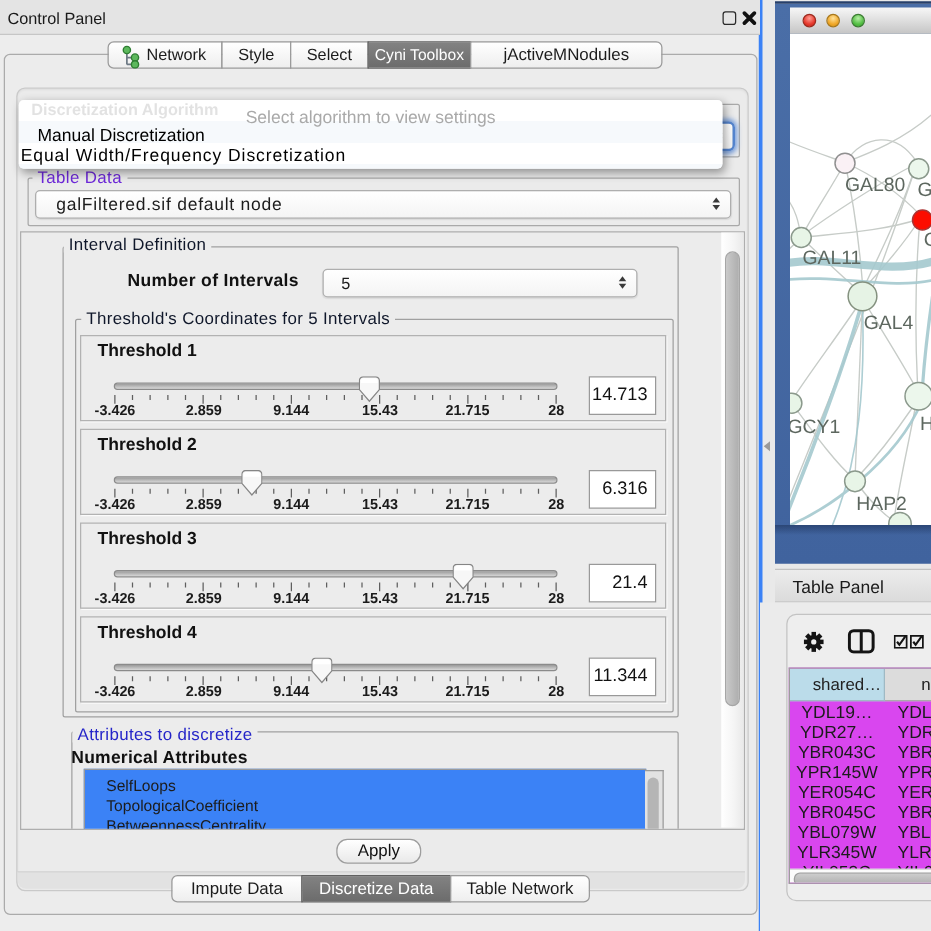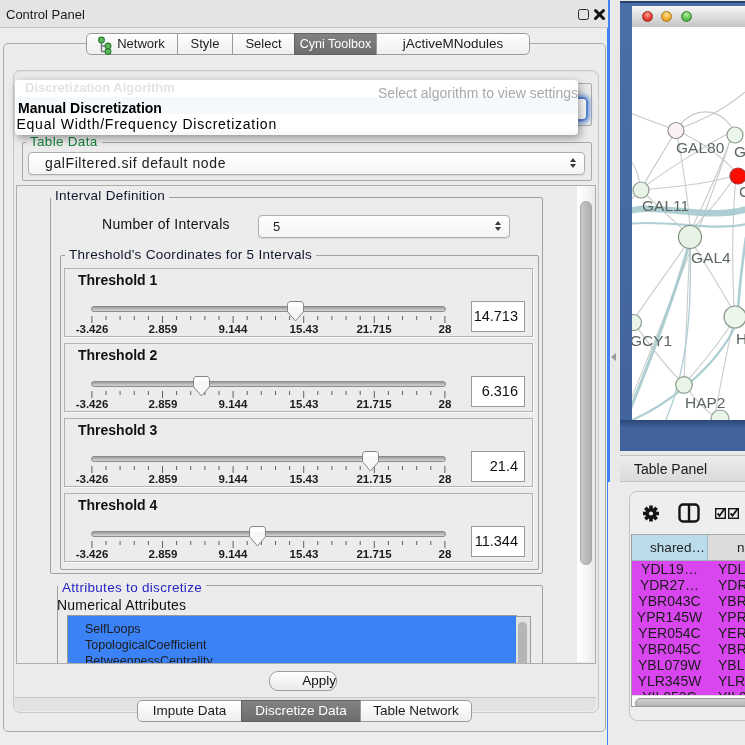--- a/index.html
+++ b/index.html
@@ -1,19 +1,19 @@
 <!DOCTYPE html>
 <html><head>
 <meta charset="utf-8">
 <style>
 html,body{margin:0;padding:0}
 #app{position:relative;width:745px;height:745px;background:#e9e9e9;font-family:"Liberation Sans",sans-serif;overflow:hidden}
 .a{position:absolute}
 .tb{position:absolute;border:1px solid #a9a9a9;border-radius:2px}
-.tl{position:absolute;font-size:13.5px;letter-spacing:0.3px;color:#15803d;background:#ebebeb;padding:0 4px;line-height:13px;white-space:nowrap}
+.tl{position:absolute;font-size:13.5px;letter-spacing:0.3px;color:#6d28d9;background:#ebebeb;padding:0 4px;line-height:13px;white-space:nowrap}
 .combo{position:absolute;background:linear-gradient(#ffffff,#f4f4f4);border:1px solid #aeaeae;border-radius:4px;font-size:13px;color:#1c1c1c;box-shadow:0 1px 1px rgba(0,0,0,.08)}
 .ctext{position:absolute;left:15px;top:0;line-height:21px;white-space:nowrap}
 .car{position:absolute;right:7px;top:50%;margin-top:-6px;width:7px;height:12px}
 .up{width:0;height:0;border-left:3.5px solid transparent;border-right:3.5px solid transparent;border-bottom:4.6px solid #3a3a3a}
 .dn{width:0;height:0;border-left:3.5px solid transparent;border-right:3.5px solid transparent;border-top:4.6px solid #3a3a3a;margin-top:2.5px}
 .tab{height:20px;line-height:20px;font-size:13px;color:#1c1c1c;text-align:center;background:linear-gradient(#ffffff,#eeeeee);border:1px solid #9b9b9b;margin-left:-1px;position:relative}
 .tab.sel{background:linear-gradient(#828282,#6c6c6c);color:#fff;border-color:#616161}
 .tpan{position:absolute;left:47px;width:467px;height:67px;background:#ececec;border:1px solid #b2b2b2;box-shadow:1px 1px 0 rgba(255,255,255,.8)}
 .tlab{position:absolute;left:13px;top:3px;font-size:14px;font-weight:bold;color:#111}
 .groove{position:absolute;left:26px;top:37px;width:353px;height:4px;background:linear-gradient(#9a9a9a,#d8d8d8);border:1px solid #8b8b8b;border-radius:3px}
@@ -70,21 +70,21 @@
           <div class="up"></div>
           <div class="dn"></div>
         </div>
   </div>
 
   <div class="a" style="left:16px;top:185px;width:578px;height:477px;border:1px solid #aeaeae;background:#ececec;overflow:hidden">
 
     <div class="tb" style="left:33px;top:11px;width:491px;height:375px;border-color:#a0a0a0"></div>
     <div class="tl" style="left:34px;top:3px;color:#0f172a;background:#ececec">Interval Definition</div>
 
-    <div class="prow" style="left:85px;top:30px;font-size:14px;font-weight:normal;letter-spacing:0.3px;color:#111">Number of Intervals</div>
+    <div class="prow" style="left:85px;top:30px;font-size:14px;font-weight:bold;letter-spacing:0.3px;color:#111">Number of Intervals</div>
     <div class="combo" style="left:241px;top:29px;width:250px;height:21px">
       <div class="ctext" style="left:14px">5</div>
       <div class="car">
             <div class="up"></div>
             <div class="dn"></div>
           </div>
     </div>
 
     <div class="tb" style="left:43px;top:69px;width:477px;height:313px;border-color:#a0a0a0"></div>
     <div class="tl" style="left:48px;top:62px;color:#0f172a;background:#ececec">Threshold's Coordinates for 5 Intervals</div>
@@ -257,39 +257,39 @@
           <div class="tick" style="left:380px">28</div>
       <svg class="thumb" style="left:184.3px" width="17" height="21" viewBox="0 0 17 21">
             <path d="M4 0.5 h9 a3 3 0 0 1 3.5 3 v7.2 L8.5 20 L0.5 10.7 v-7.2 a3 3 0 0 1 3.5-3 z" fill="#f7f7f7" stroke="#858585" stroke-width="1"></path>
             <path d="M4.2 1.6 h8.6 a2.4 2.4 0 0 1 2.4 2.4 v1.4 h-13.4 v-1.4 a2.4 2.4 0 0 1 2.4-2.4 z" fill="#ffffff"></path>
           </svg>
       <div class="vbox">11.344</div>
     </div>
 
     <div class="tb" style="left:40px;top:399px;width:484px;height:95px;border-color:#a0a0a0"></div>
     <div class="tl" style="left:41px;top:395px;color:#2525c8;background:#ececec">Attributes to discretize</div>
-    <div class="prow" style="left:40px;top:411px;font-size:14px;font-weight:normal;letter-spacing:0.2px;color:#111">Numerical Attributes</div>
+    <div class="prow" style="left:40px;top:411px;font-size:14px;font-weight:bold;letter-spacing:0.2px;color:#111">Numerical Attributes</div>
     <div class="a" style="left:50px;top:429px;width:448px;height:60px;background:#3b82f6;border:1px solid #9a9a9a;font-size:13px;color:#1c1c1c">
       <div style="padding:5px 0 0 17px;line-height:16.1px;font-size:12.5px">SelfLoops<br>TopologicalCoefficient<br>BetweennessCentrality<br>NeighborhoodConnectivity</div>
     </div>
     <div class="a" style="left:499px;top:430px;width:14px;height:58px;background:#e2e2e2;border:1px solid #9a9a9a;border-left:none">
       <div class="a" style="left:2px;top:5px;width:9px;height:60px;background:#b5b5b5;border-radius:4.5px"></div>
     </div>
   </div>
 
   <div class="a" style="left:577px;top:186px;width:18px;height:476px;background:linear-gradient(to right,#ffffff,#f5f5f5 55%,#e9e9e9)"></div>
   <div class="a" style="left:580px;top:201px;width:10px;height:362px;background:linear-gradient(to right,#c9c9c9,#aeaeae);border:1px solid #a6a6a6;border-radius:6px"></div>
 
-  <div class="a" style="left:269px;top:671px;width:66px;height:18px;background:linear-gradient(#ffffff,#e9e9e9);border:1px solid #9d9d9d;border-radius:9px;font-size:13.5px;color:#111;text-align:right;line-height:18px">Apply</div>
+  <div class="a" style="left:269px;top:671px;width:66px;height:18px;background:linear-gradient(#ffffff,#e9e9e9);border:1px solid #9d9d9d;border-radius:9px;font-size:13.5px;color:#111;text-align:center;line-height:18px">Apply</div>
   <div class="a" style="left:14px;top:697px;width:582px;height:13px;background:#e2e2e2;border-top:1px solid #c8c8c8;border-radius:0 0 7px 7px"></div>
 
   <div class="a" style="left:15px;top:80px;width:563px;height:55px;background:repeating-linear-gradient(180deg,#ffffff 0px,#ffffff 17px,#f6f9fc 17px,#f6f9fc 34px);border-radius:4px;box-shadow:2px 3px 8px rgba(0,0,0,.38)">
     <div class="a" style="left:10px;top:0;font-size:13px;font-weight:bold;color:rgba(125,125,125,.22);white-space:nowrap">Discretization Algorithm</div>
-    <div class="a" style="left:0;top:5px;width:100%;text-align:right;font-size:14px;color:#a9a9a9;white-space:nowrap">Select algorithm to view settings</div>
-    <div class="a" style="left:3px;top:20px;font-size:14px;font-weight:bold;color:#000;white-space:nowrap">Manual Discretization</div>
+    <div class="a" style="left:0;top:5px;width:100%;text-align:center;font-size:14px;color:#a9a9a9;white-space:nowrap">Select algorithm to view settings</div>
+    <div class="a" style="left:15px;top:20px;font-size:14px;font-weight:normal;color:#000;white-space:nowrap">Manual Discretization</div>
     <div class="a" style="left:1.5px;top:36px;font-size:14px;letter-spacing:0.75px;color:#000;white-space:nowrap">Equal Width/Frequency Discretization</div>
   </div>
 
   <div class="a" style="left:137px;top:700px;display:flex">
     <div class="tab" style="width:103px;border-radius:5px 0 0 5px;margin-left:0;font-size:13.5px">Impute Data</div>
     <div class="tab sel" style="width:118px;font-size:13.5px">Discretize Data</div>
     <div class="tab" style="width:110px;border-radius:0 5px 5px 0;font-size:13.5px">Table Network</div>
   </div>
 </div>
 

